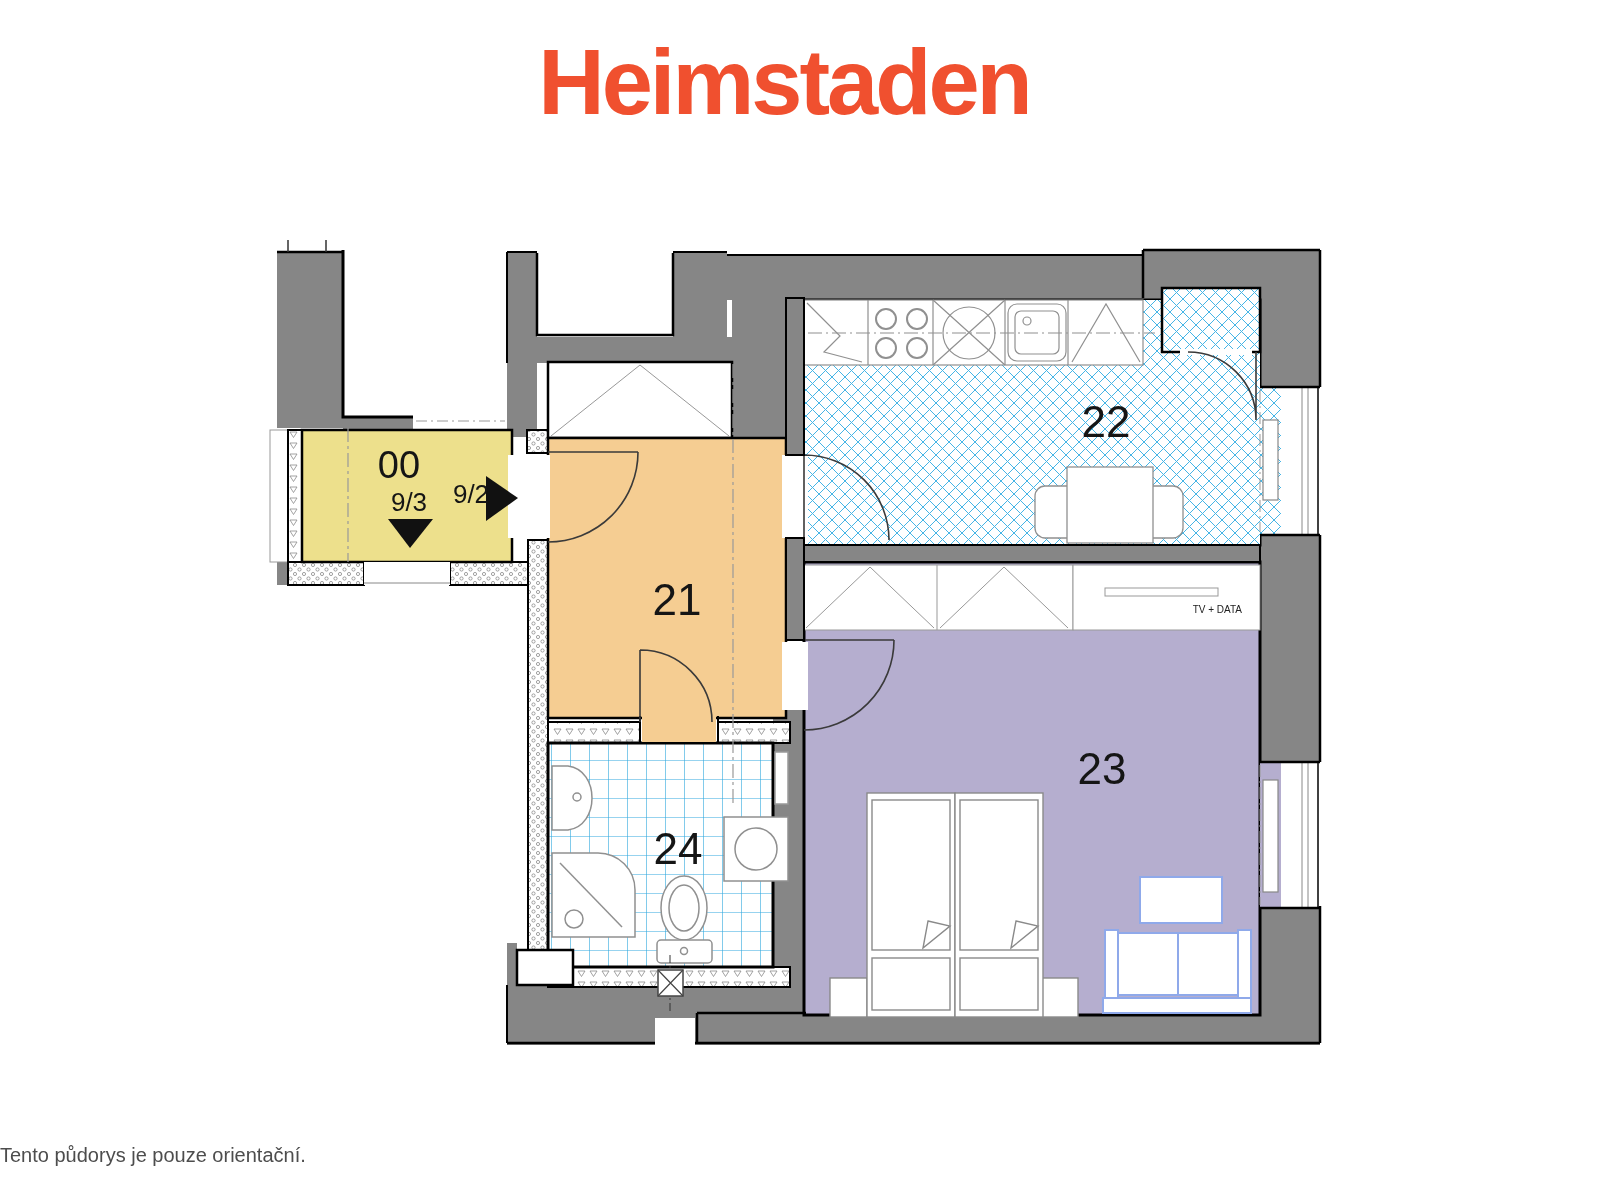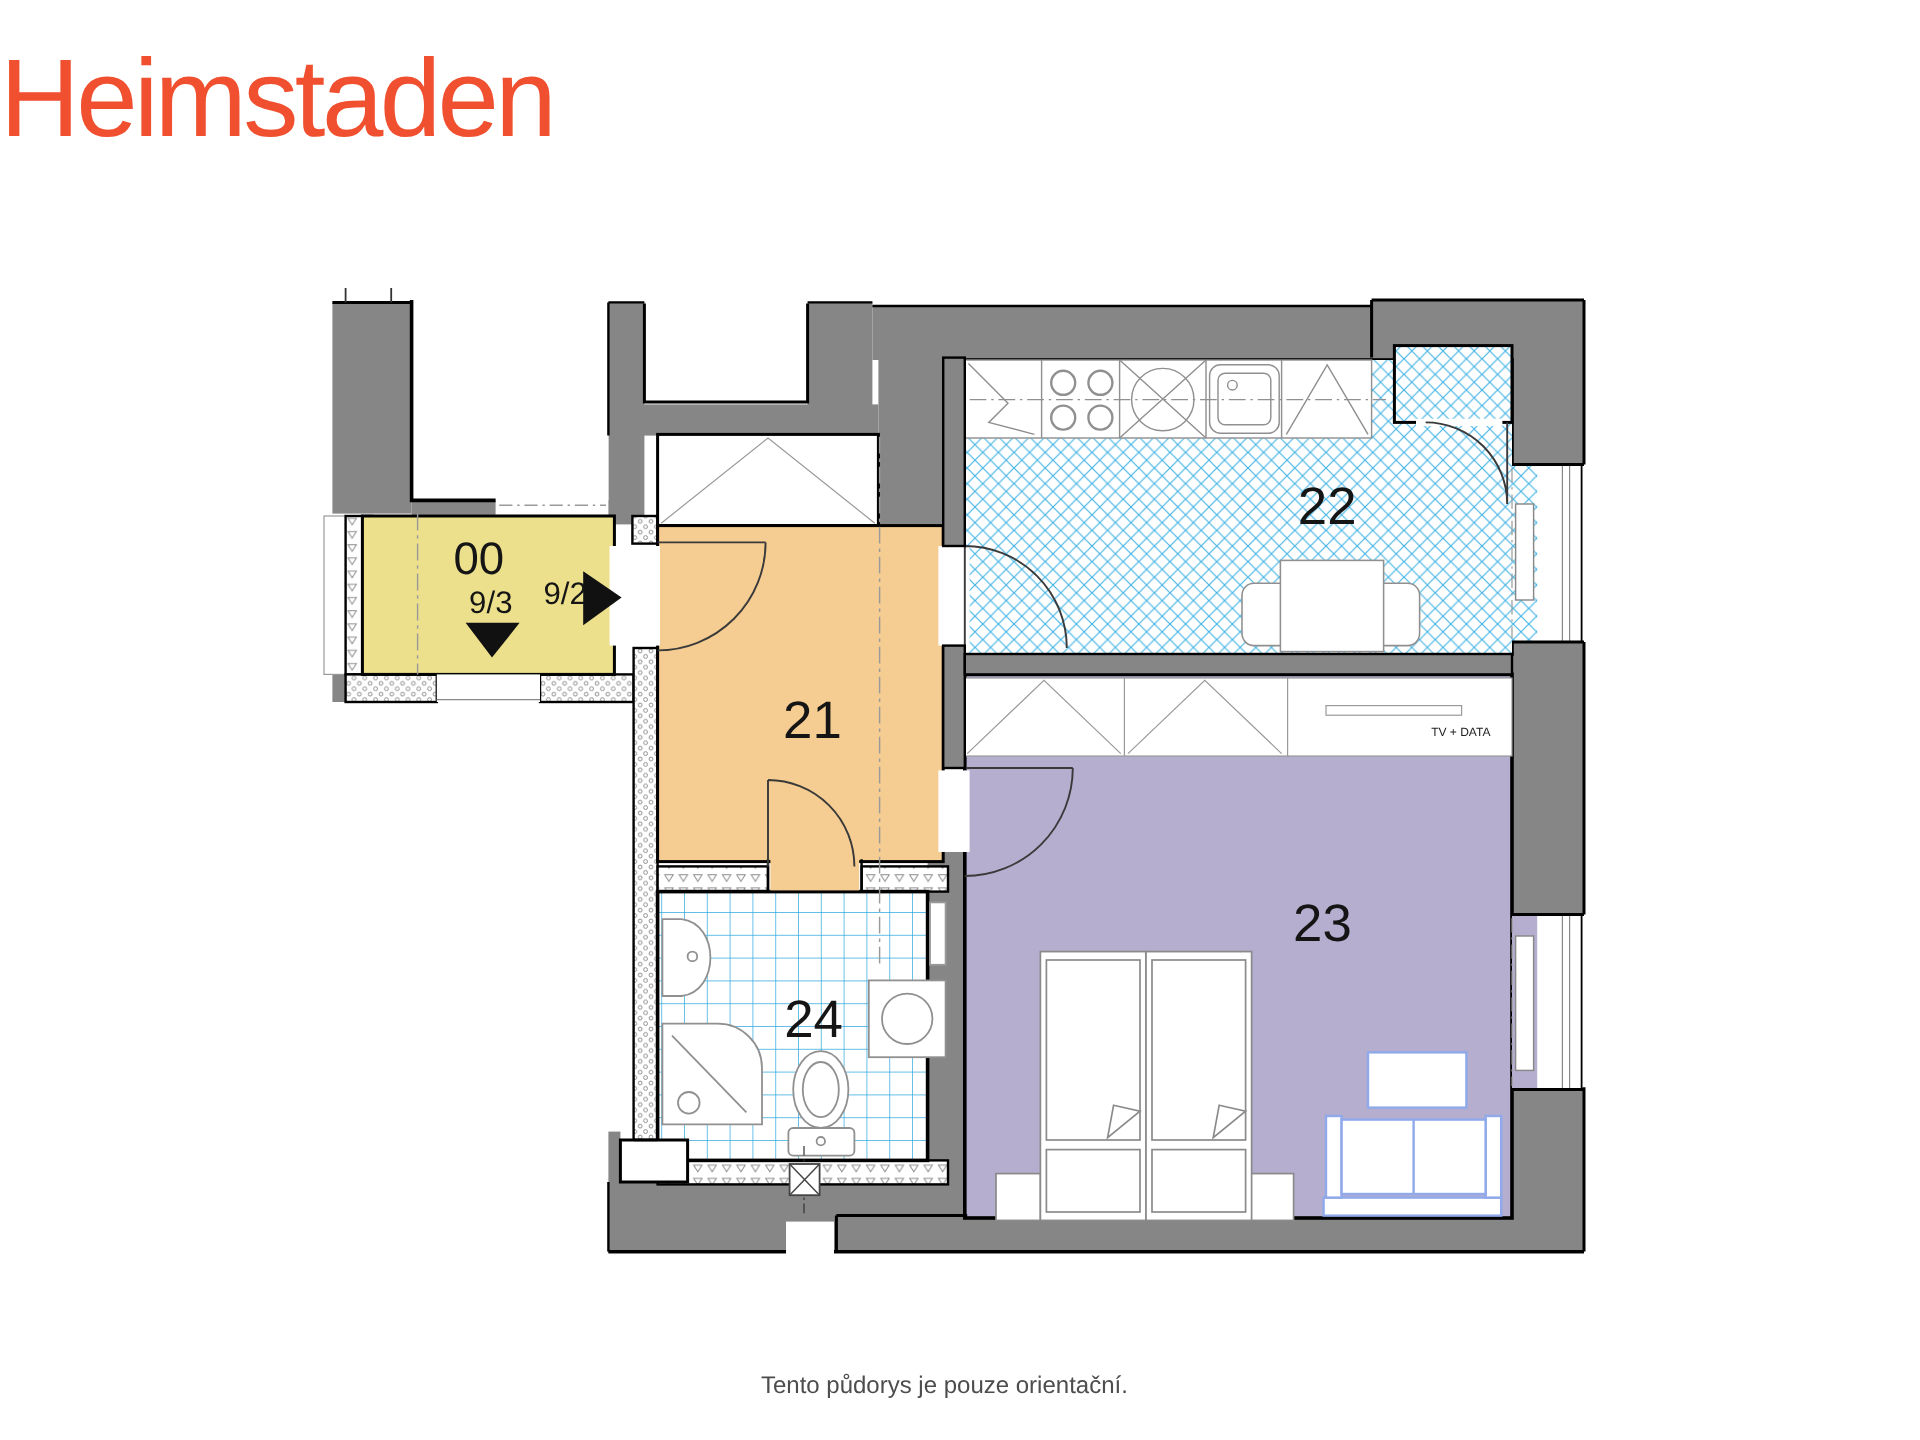--- a/index.html
+++ b/index.html
@@ -1,27 +1,27 @@
 <!DOCTYPE html>
 <html><head>
 <meta charset="utf-8">
 <style>
   html,body { margin:0; padding:0; }
   body {
     width:1600px; height:1200px; position:relative; background:#ffffff;
     font-family:"Liberation Sans", sans-serif; overflow:hidden;
   }
   .logo {
-    position:absolute; top:36px; left:0; width:1568px; text-align:left;
-    font-size:92px; font-weight:normal; letter-spacing:-3px; line-height:1.0;
+    position:absolute; top:36px; left:0; width:1568px; text-align:center;
+    font-size:92px; font-weight:bold; letter-spacing:-3px; line-height:1.0;
     color:#F0502F; white-space:nowrap;
   }
   .plan { position:absolute; left:268px; top:238px; width:1058px; height:834px; }
   .caption {
-    position:absolute; top:1144px; left:0; width:1574px; text-align:center;
+    position:absolute; top:1144px; left:0; width:1574px; text-align:left;
     font-size:20px; color:#4d4d4d;
   }
   svg text { font-family:"Liberation Sans", sans-serif; }
   .roomnum { font-size:44px; fill:#151515; }
   .subnum  { font-size:26px; fill:#151515; }
   .tinytxt { font-size:10px;  fill:#222; }
 </style>
 </head>
 <body>
 

